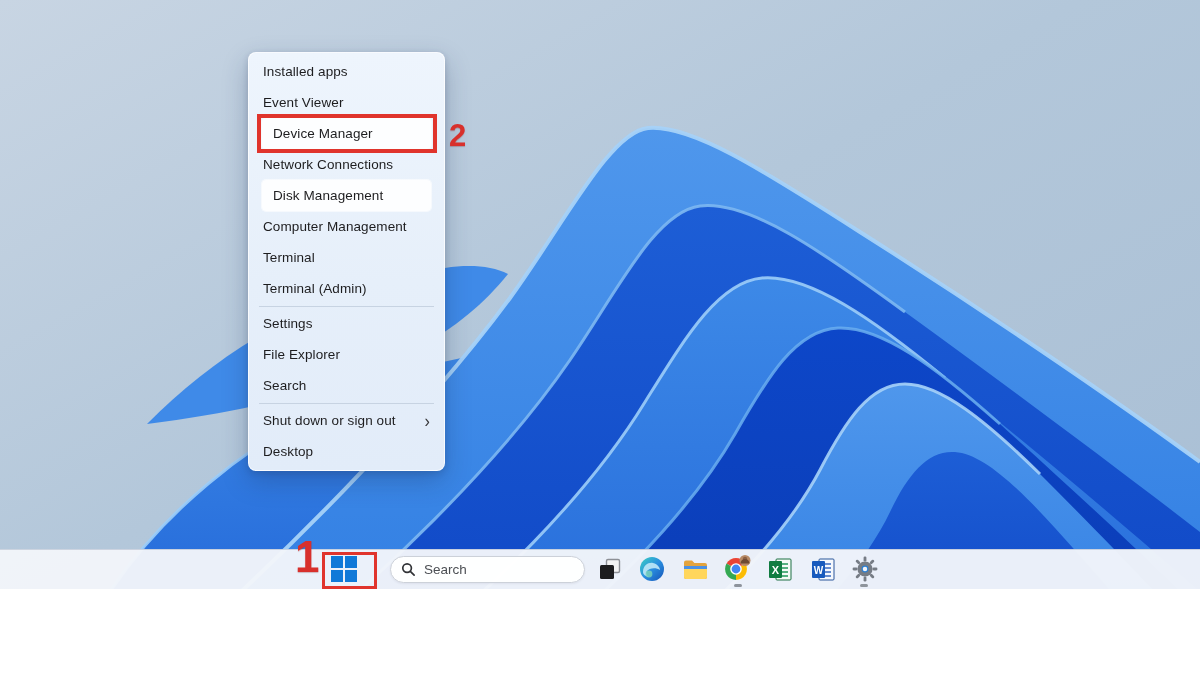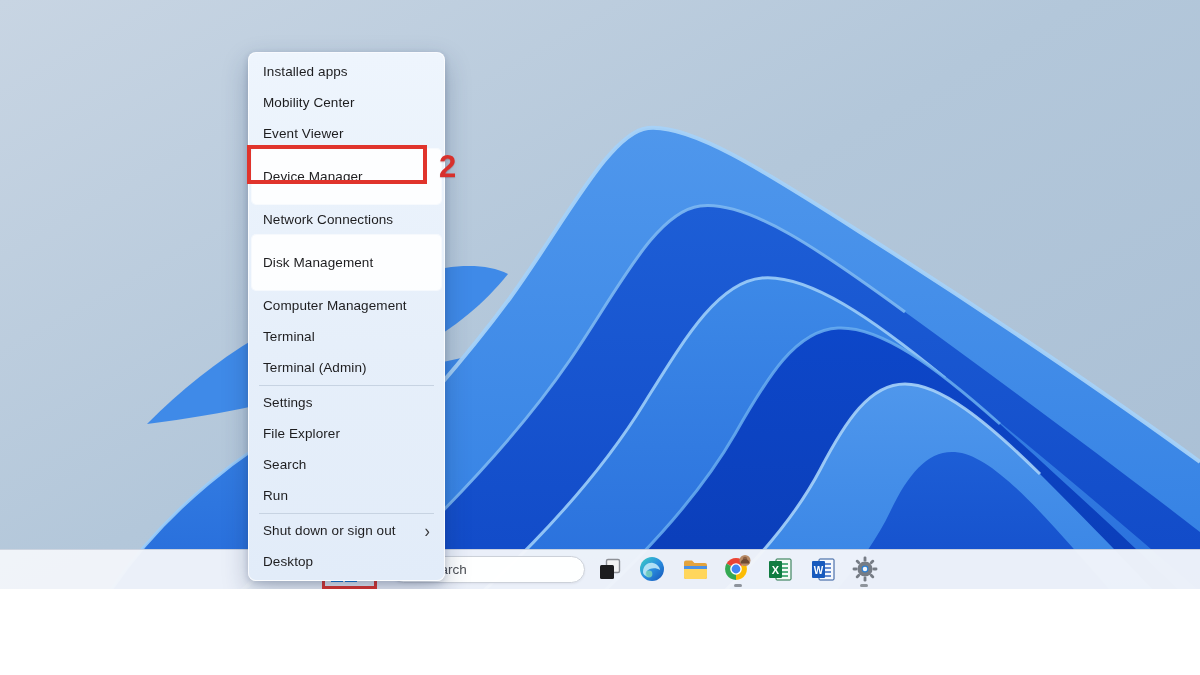--- a/index.html
+++ b/index.html
@@ -18,21 +18,21 @@
     border-radius:8px;padding:3px 0;
     box-shadow:0 10px 26px rgba(25,45,85,.28), 0 2px 6px rgba(25,45,85,.18);
   }
   .menu-item{
     position:relative;height:31px;display:flex;align-items:center;
     padding:0 14px;font-size:13.5px;color:#1d1d1f;letter-spacing:.1px;
     border-radius:4px;cursor:default;white-space:nowrap;
   }
   .menu-item.hovered,.menu-item.highlighted{
     background:rgba(255,255,255,.88);
-    margin:0 3px;padding:12px 11px;
+    margin:0 13px;padding:0 11px;
     box-shadow:0 0 0 1px rgba(255,255,255,.6);
   }
   .menu-label{pointer-events:none;}
   .chev{margin-left:auto;color:#3a3a3c;font-size:16px;line-height:1;transform:scaleY(1.15);}
   .menu-sep{height:1px;background:#c7d3e2;margin:1.5px 10px;}
   
   .anno-box{
     position:absolute;left:-5px;top:-4px;width:180px;height:39px;
     border:4px solid #e0342c;box-sizing:border-box;z-index:7;pointer-events:none;
   }
@@ -112,23 +112,20 @@
     <path d="M 620 675 C 710 616 785 536 820 470 C 846 420 870 384 905 384 C 940 384 985 420 1040 474 C 1100 534 1160 596 1200 640 L 1200 675 Z" fill="url(#gMid1)"></path>
     <path d="M 620 675 C 710 616 785 536 820 470 C 846 420 870 384 905 384 C 940 384 985 420 1040 474" fill="none" stroke="#a6d2f8" stroke-width="3" opacity=".9"></path>
     <path d="M 740 675 C 810 628 865 564 890 512 C 908 474 928 450 955 452 C 982 454 1015 484 1055 528 C 1100 578 1150 634 1175 675 Z" fill="url(#gDark)"></path>
   </svg>
 
   <div class="menu">
       <div class="menu-item">
         <span class="menu-label">Installed apps</span>
       </div>
       <div class="menu-item">
-        <span class="menu-label">Mobility Center</span>
-      </div>
-      <div class="menu-item">
         <span class="menu-label">Event Viewer</span>
       </div>
       <div class="menu-item highlighted">
         <span class="menu-label">Device Manager</span>
         <div class="anno-box"></div>
         <div class="anno-num anno-num-2">2</div>
       </div>
       <div class="menu-item">
         <span class="menu-label">Network Connections</span>
       </div>
@@ -146,23 +143,20 @@
       </div>
       <div class="menu-sep"></div>
       <div class="menu-item">
         <span class="menu-label">Settings</span>
       </div>
       <div class="menu-item">
         <span class="menu-label">File Explorer</span>
       </div>
       <div class="menu-item">
         <span class="menu-label">Search</span>
-      </div>
-      <div class="menu-item">
-        <span class="menu-label">Run</span>
       </div>
       <div class="menu-sep"></div>
       <div class="menu-item">
         <span class="menu-label">Shut down or sign out</span>
         <span class="chev">›</span>
       </div>
       <div class="menu-item">
         <span class="menu-label">Desktop</span>
       </div>
     </div>

